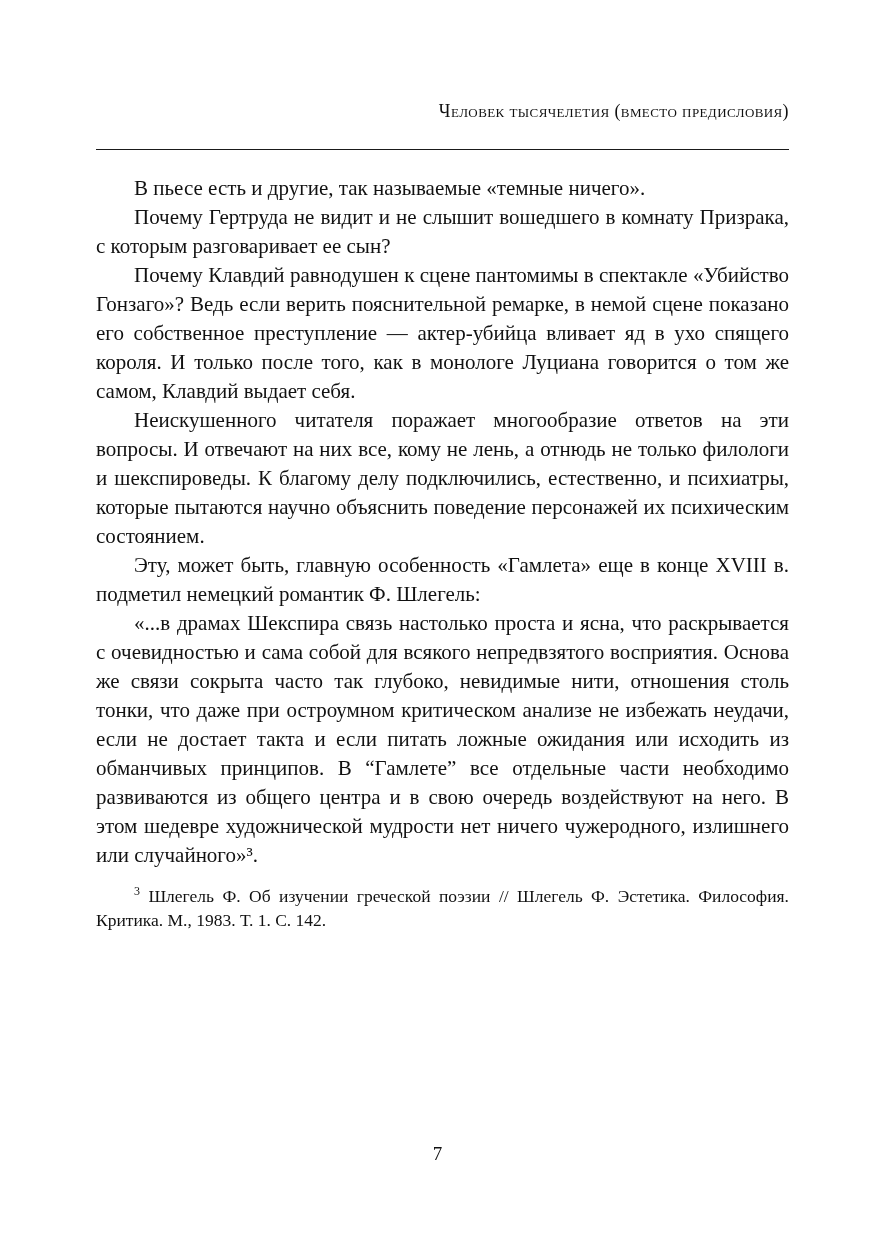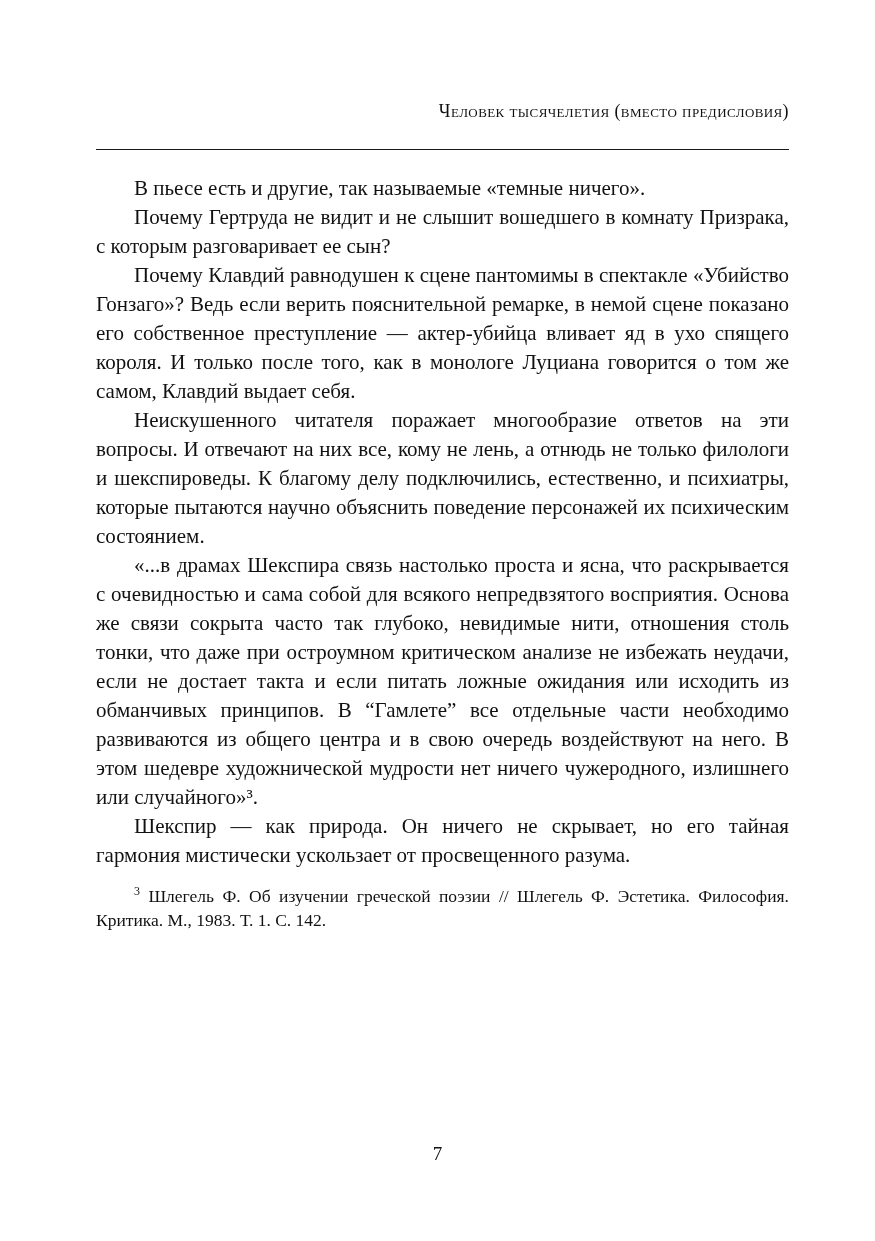--- a/index.html
+++ b/index.html
@@ -69,21 +69,21 @@
 
 <div class="page">
   <div class="text-block">
     <div class="running-header">Человек тысячелетия (вместо предисловия)</div>
 
     <div class="body-text">
       <p>В пьесе есть и другие, так называемые «темные ничего».</p>
       <p>Почему Гертруда не видит и не слышит вошедшего в комнату Призрака, с которым разговаривает ее сын?</p>
       <p>Почему Клавдий равнодушен к сцене пантомимы в спектакле «Убийство Гонзаго»? Ведь если верить пояснительной ремарке, в немой сцене показано его собственное преступление — актер-убийца вливает яд в ухо спящего короля. И только после того, как в монологе Луциана говорится о том же самом, Клавдий выдает себя.</p>
       <p>Неискушенного читателя поражает многообразие ответов на эти вопросы. И отвечают на них все, кому не лень, а отнюдь не только филологи и шекспироведы. К благому делу подключились, естественно, и психиатры, которые пытаются научно объяснить поведение персонажей их психическим состоянием.</p>
+      <p>Эту, может быть, главную особенность «Гамлета» еще в конце XVIII в. подметил немецкий романтик Ф. Шлегель:</p>
       <p>«...в драмах Шекспира связь настолько проста и ясна, что раскрывается с очевидностью и сама собой для всякого непредвзятого восприятия. Основа же связи сокрыта часто так глубоко, невидимые нити, отношения столь тонки, что даже при остроумном критическом анализе не избежать неудачи, если не достает такта и если питать ложные ожидания или исходить из обманчивых принципов. В “Гамлете” все отдельные части необходимо развиваются из общего центра и в свою очередь воздействуют на него. В этом шедевре художнической мудрости нет ничего чужеродного, излишнего или случайного»³.</p>
-      <p>Шекспир — как природа. Он ничего не скрывает, но его тайная гармония мистически ускользает от просвещенного разума.</p>
     </div>
 
     <div class="footnote"><sup>3</sup><span> Шлегель Ф. Об изучении греческой поэзии // Шлегель Ф. Эстетика. Философия. Критика. М., 1983. Т. 1. С. 142.</span></div>
   </div>
 
   <div class="page-number">7</div>
 </div>
 
 </body></html>

